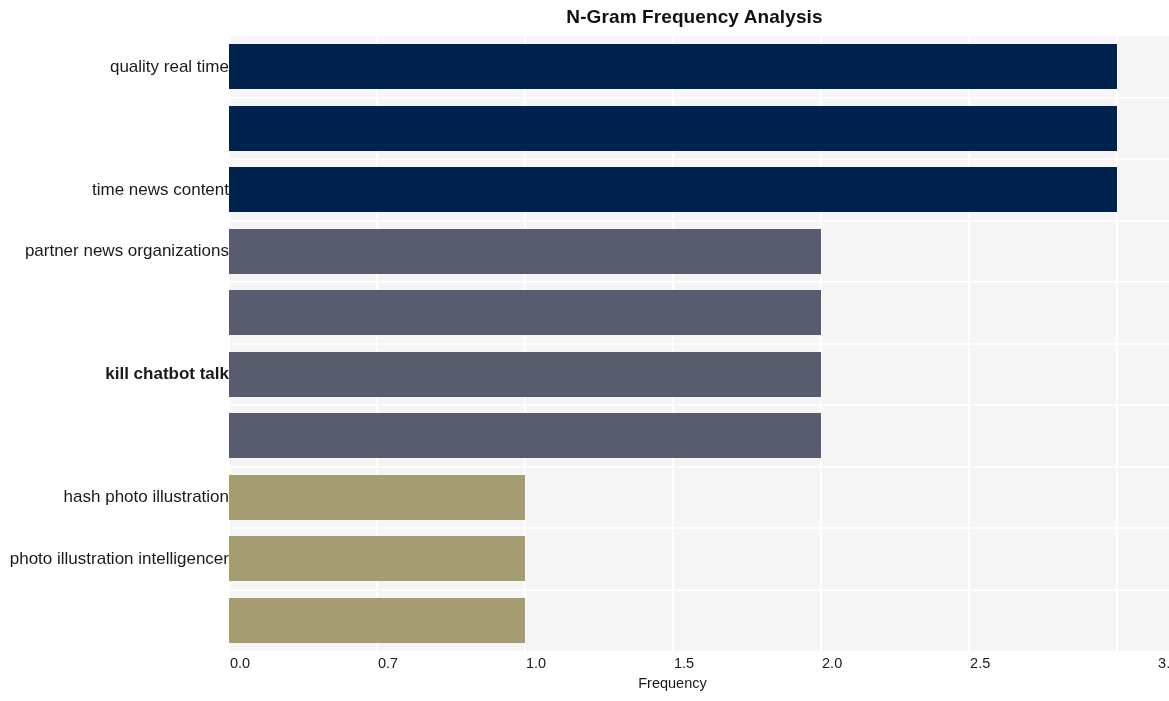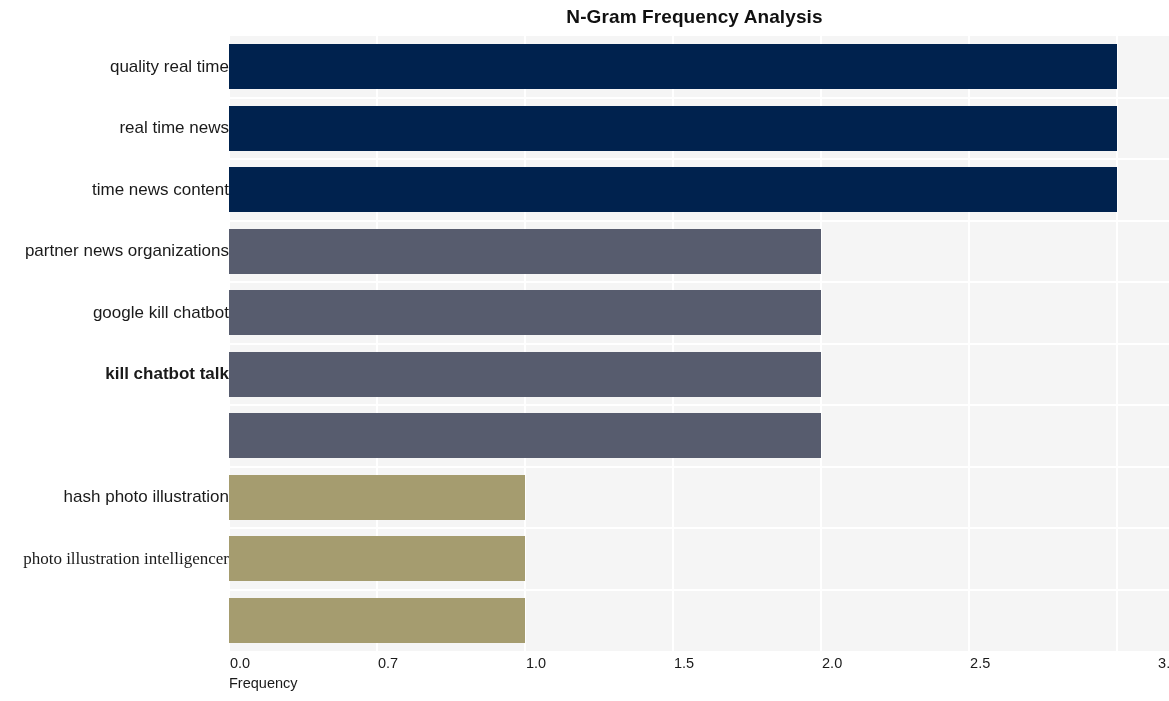--- a/index.html
+++ b/index.html
@@ -106,42 +106,40 @@
     white-space: nowrap;
     line-height: 20px;
   }
 
   
   #x-axis-title {
     position: absolute;
     left: 229px;
     top: 675px;
     width: 887px;
-    text-align: left;
+    text-align: center;
     font-size: 14.5px;
     color: #1a1a1a;
     white-space: nowrap;
   }
 </style>
 </head>
 <body>
 
 <div id="chart-root">
 
   <div id="chart-title">N-Gram Frequency Analysis</div>
 
   <div id="y-axis-labels">
       <div class="ytick" style="top: 21.75px;">quality real time</div>
-      <div class="ytick" style="top: 83.25px;">real time news</div>
       <div class="ytick" style="top: 144.75px;">time news content</div>
       <div class="ytick" style="top: 206.25px;">partner news organizations</div>
-      <div class="ytick" style="top: 267.75px;">google kill chatbot</div>
       <div class="ytick" style="top: 329.25px; font-weight: bold;">kill chatbot talk</div>
       <div class="ytick" style="top: 452.25px;">hash photo illustration</div>
-      <div class="ytick" style="top: 513.75px; font-family: Liberation Serif, serif;">photo illustration intelligencer</div>
+      <div class="ytick" style="top: 513.75px;">photo illustration intelligencer</div>
     </div>
 
   <div id="plot-area">
     <div id="gridlines-vertical">
         <div class="vgrid" style="left: -1px;"></div>
         <div class="vgrid" style="left: 147.031px;"></div>
         <div class="vgrid" style="left: 295.063px;"></div>
         <div class="vgrid" style="left: 443.094px;"></div>
         <div class="vgrid" style="left: 591.126px;"></div>
         <div class="vgrid" style="left: 739.157px;"></div>

